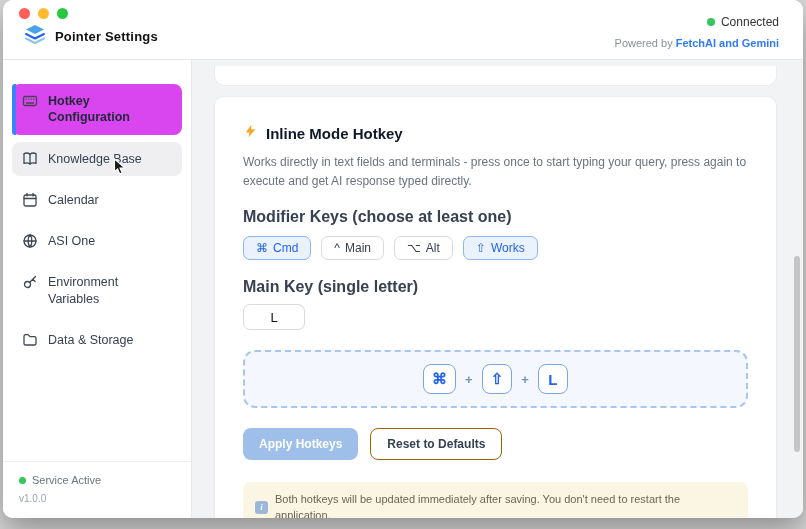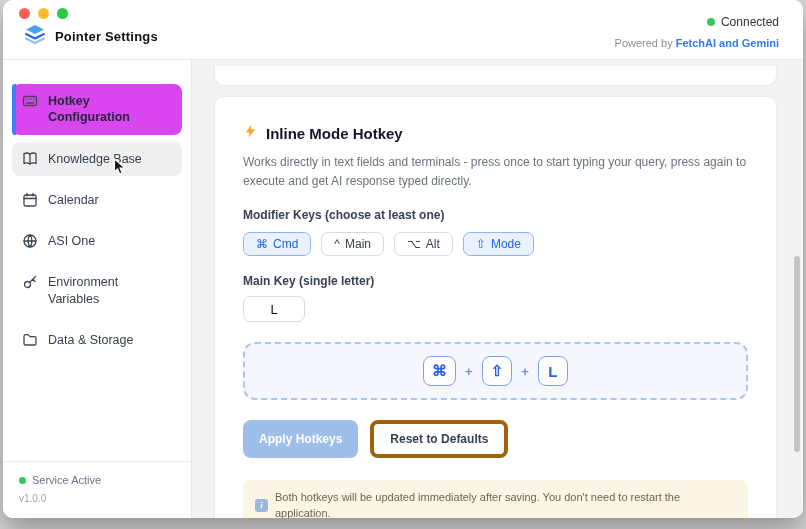--- a/index.html
+++ b/index.html
@@ -70,21 +70,21 @@
     border-radius:0 0 10px 10px;
   }
   .card {
     margin-top:10px; background:#fff;
     border:1px solid #ececef; border-radius:10px;
     padding:26px 28px 26px; box-shadow:0 1px 2px rgba(0,0,0,.04);
   }
   .card-head { display:flex; align-items:center; gap:8px; }
   .card-title { font-size:15px; font-weight:700; color:#111827; }
   .desc { margin-top:10px; font-size:12px; color:#6b7280; line-height:1.55; max-width:520px; }
-  .field-label { margin-top:18px; font-size:12px; font-weight:700; color:#374151; }
+  .field-label { margin-top:18px; font-size:16px; font-weight:700; color:#374151; }
   .mods { display:flex; gap:10px; margin-top:10px; }
   .mod-btn {
     display:inline-flex; align-items:center; gap:5px;
     padding:4px 12px; border-radius:7px;
     border:1px solid #d9d9de; background:#fff;
     font-size:12px; color:#374151; cursor:pointer;
     font-family:"Liberation Sans", sans-serif;
   }
   .mod-btn.on { background:#e9f2fd; border-color:#8fb6ec; color:#2563eb; }
   .mod-sym { font-size:12px; }
@@ -101,21 +101,21 @@
   .keycap {
     min-width:30px; height:30px; padding:0 8px;
     display:flex; align-items:center; justify-content:center;
     background:#fff; border:1.5px solid #79a5e8; border-radius:8px;
     color:#2563eb; font-weight:700; font-size:15px;
   }
   .plus { color:#6f93c4; font-size:13px; font-weight:600; }
   .actions { display:flex; gap:12px; margin-top:20px; }
   .btn { border-radius:8px; padding:8px 16px; font-size:12px; cursor:pointer; font-family:"Liberation Sans", sans-serif; }
   .btn-apply { background:#9dbfe9; color:#fff; border:none; font-weight:700; }
-  .btn-reset { background:#fff; color:#374151; border:4px solid #a16207; font-weight:600; }
+  .btn-reset { background:#fff; color:#374151; border:1px solid #a16207; font-weight:600; }
   .note {
     margin-top:22px; background:#fbf6e3; border-radius:8px;
     padding:10px 12px; font-size:11px; color:#6b6651;
     display:flex; align-items:center; gap:7px; line-height:1.4;
   }
   .info-icon {
     flex:none; width:13px; height:13px; border-radius:3px;
     background:#9db7d8; color:#fff; font-size:9px; font-weight:700; font-style:italic;
     display:inline-flex; align-items:center; justify-content:center;
     font-family:"Liberation Serif", serif;
@@ -260,21 +260,21 @@
           <button class="mod-btn">
             <span class="mod-sym">^</span>
             <span>Main</span>
           </button>
           <button class="mod-btn">
             <span class="mod-sym">⌥</span>
             <span>Alt</span>
           </button>
           <button class="mod-btn on">
             <span class="mod-sym">⇧</span>
-            <span>Mode</span>
+            <span>Works</span>
           </button>
         </div>
 
         <div class="field-label">Main Key (single letter)</div>
         <input class="main-key-input" value="L" style="">
 
         <div class="preview">
           <span class="keycap">⌘</span>
           <span class="plus">+</span>
           <span class="keycap">⇧</span>

